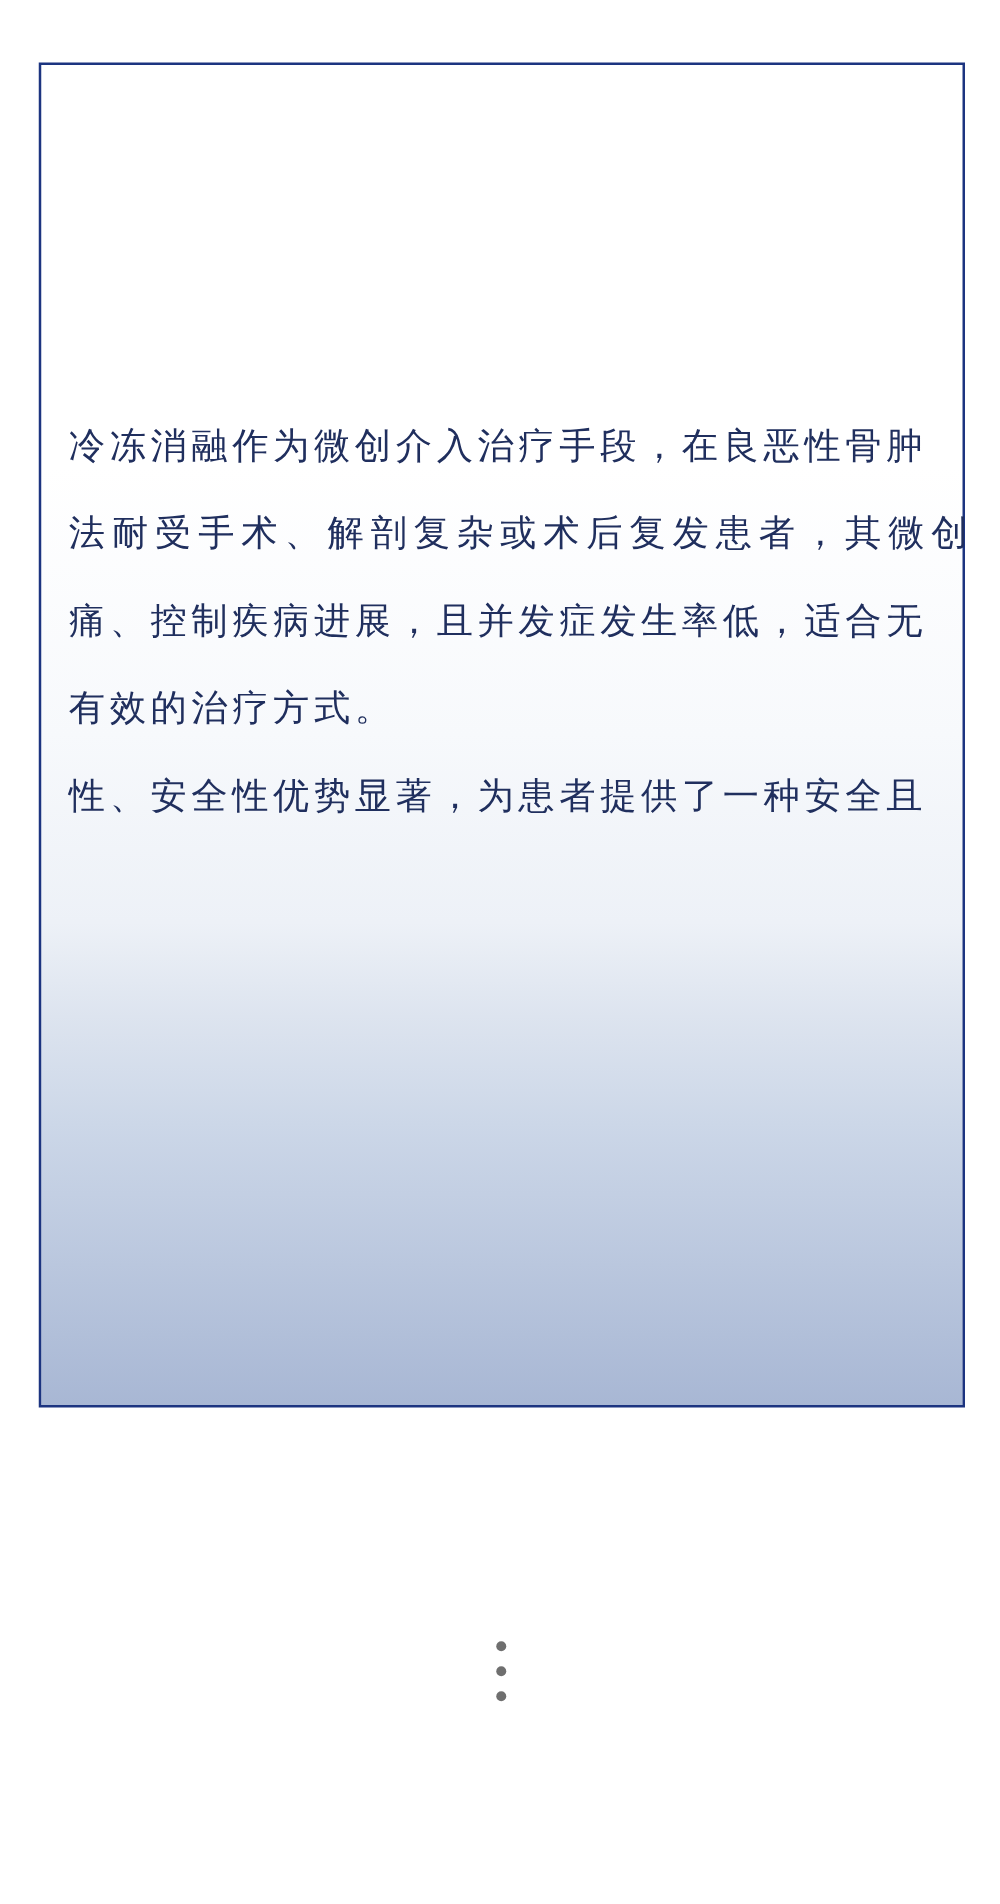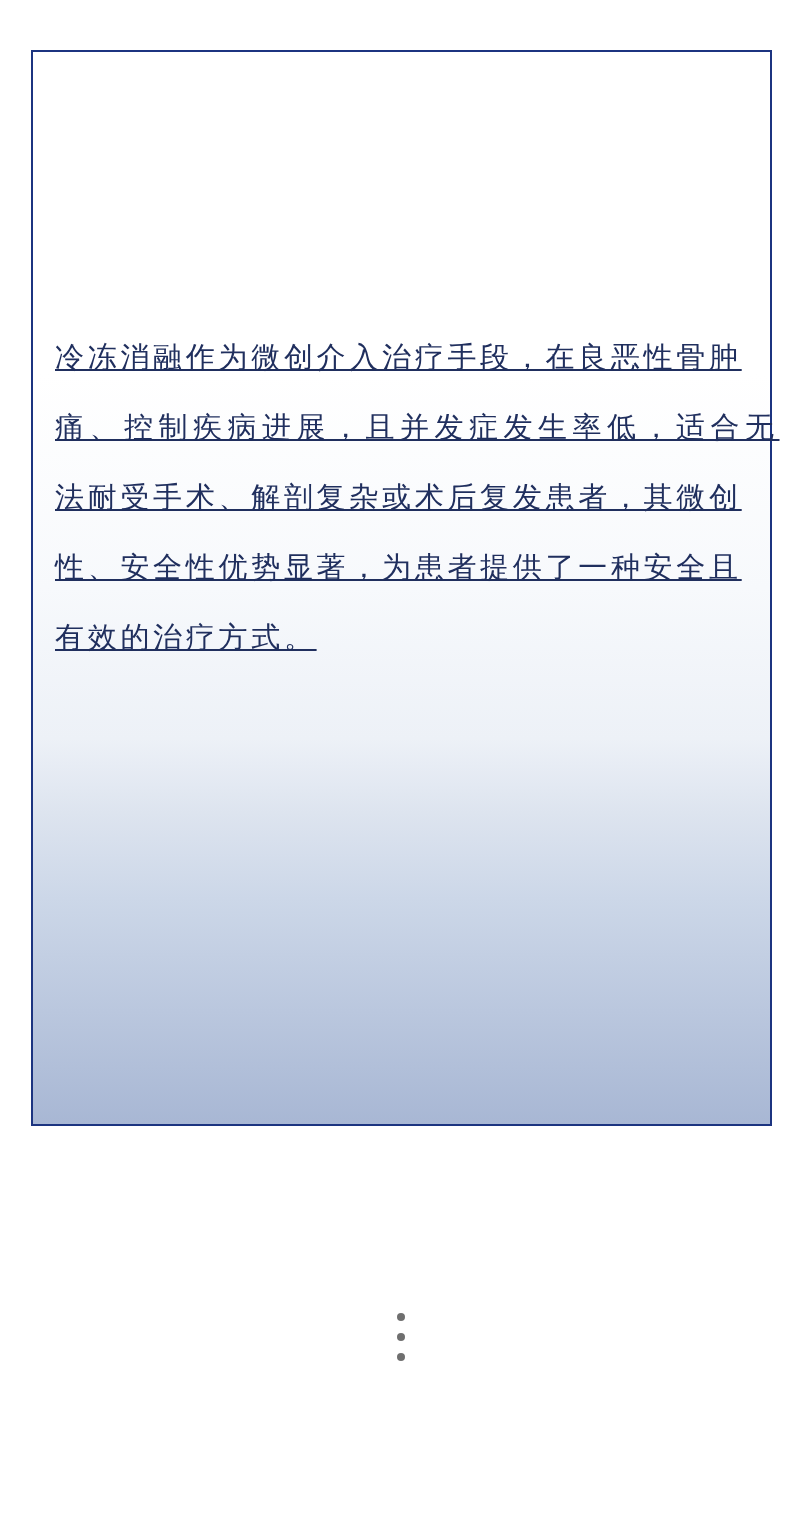--- a/index.html
+++ b/index.html
@@ -40,21 +40,20 @@
   }
 
   .paragraph {
     margin-top: 270px;
     padding-left: 22px;
     padding-right: 33px;
     color: #202f5e;
     font-size: 29px;
     font-weight: 500;
     line-height: 70px;
-    text-decoration: underline;
   }
 
   .paragraph .line {
     white-space: nowrap;
     letter-spacing: 3.7px;
     height: 70px;
   }
 
   
   .paragraph .line:nth-child(2) {
@@ -82,24 +81,24 @@
   }
 </style>
 </head>
 <body>
 
 <div class="page">
 
   <div class="card">
     <div class="paragraph">
       <div class="line">冷冻消融作为微创介入治疗手段，在良恶性骨肿</div>
+      <div class="line">法耐受手术、解剖复杂或术后复发患者，其微创</div>
       <div class="line">痛、控制疾病进展，且并发症发生率低，适合无</div>
-      <div class="line">法耐受手术、解剖复杂或术后复发患者，其微创</div>
+      <div class="line">有效的治疗方式。</div>
       <div class="line">性、安全性优势显著，为患者提供了一种安全且</div>
-      <div class="line">有效的治疗方式。</div>
     </div>
   </div>
 
   <div class="more-indicator">
     <span class="dot"></span>
     <span class="dot"></span>
     <span class="dot"></span>
   </div>
 
 </div>

